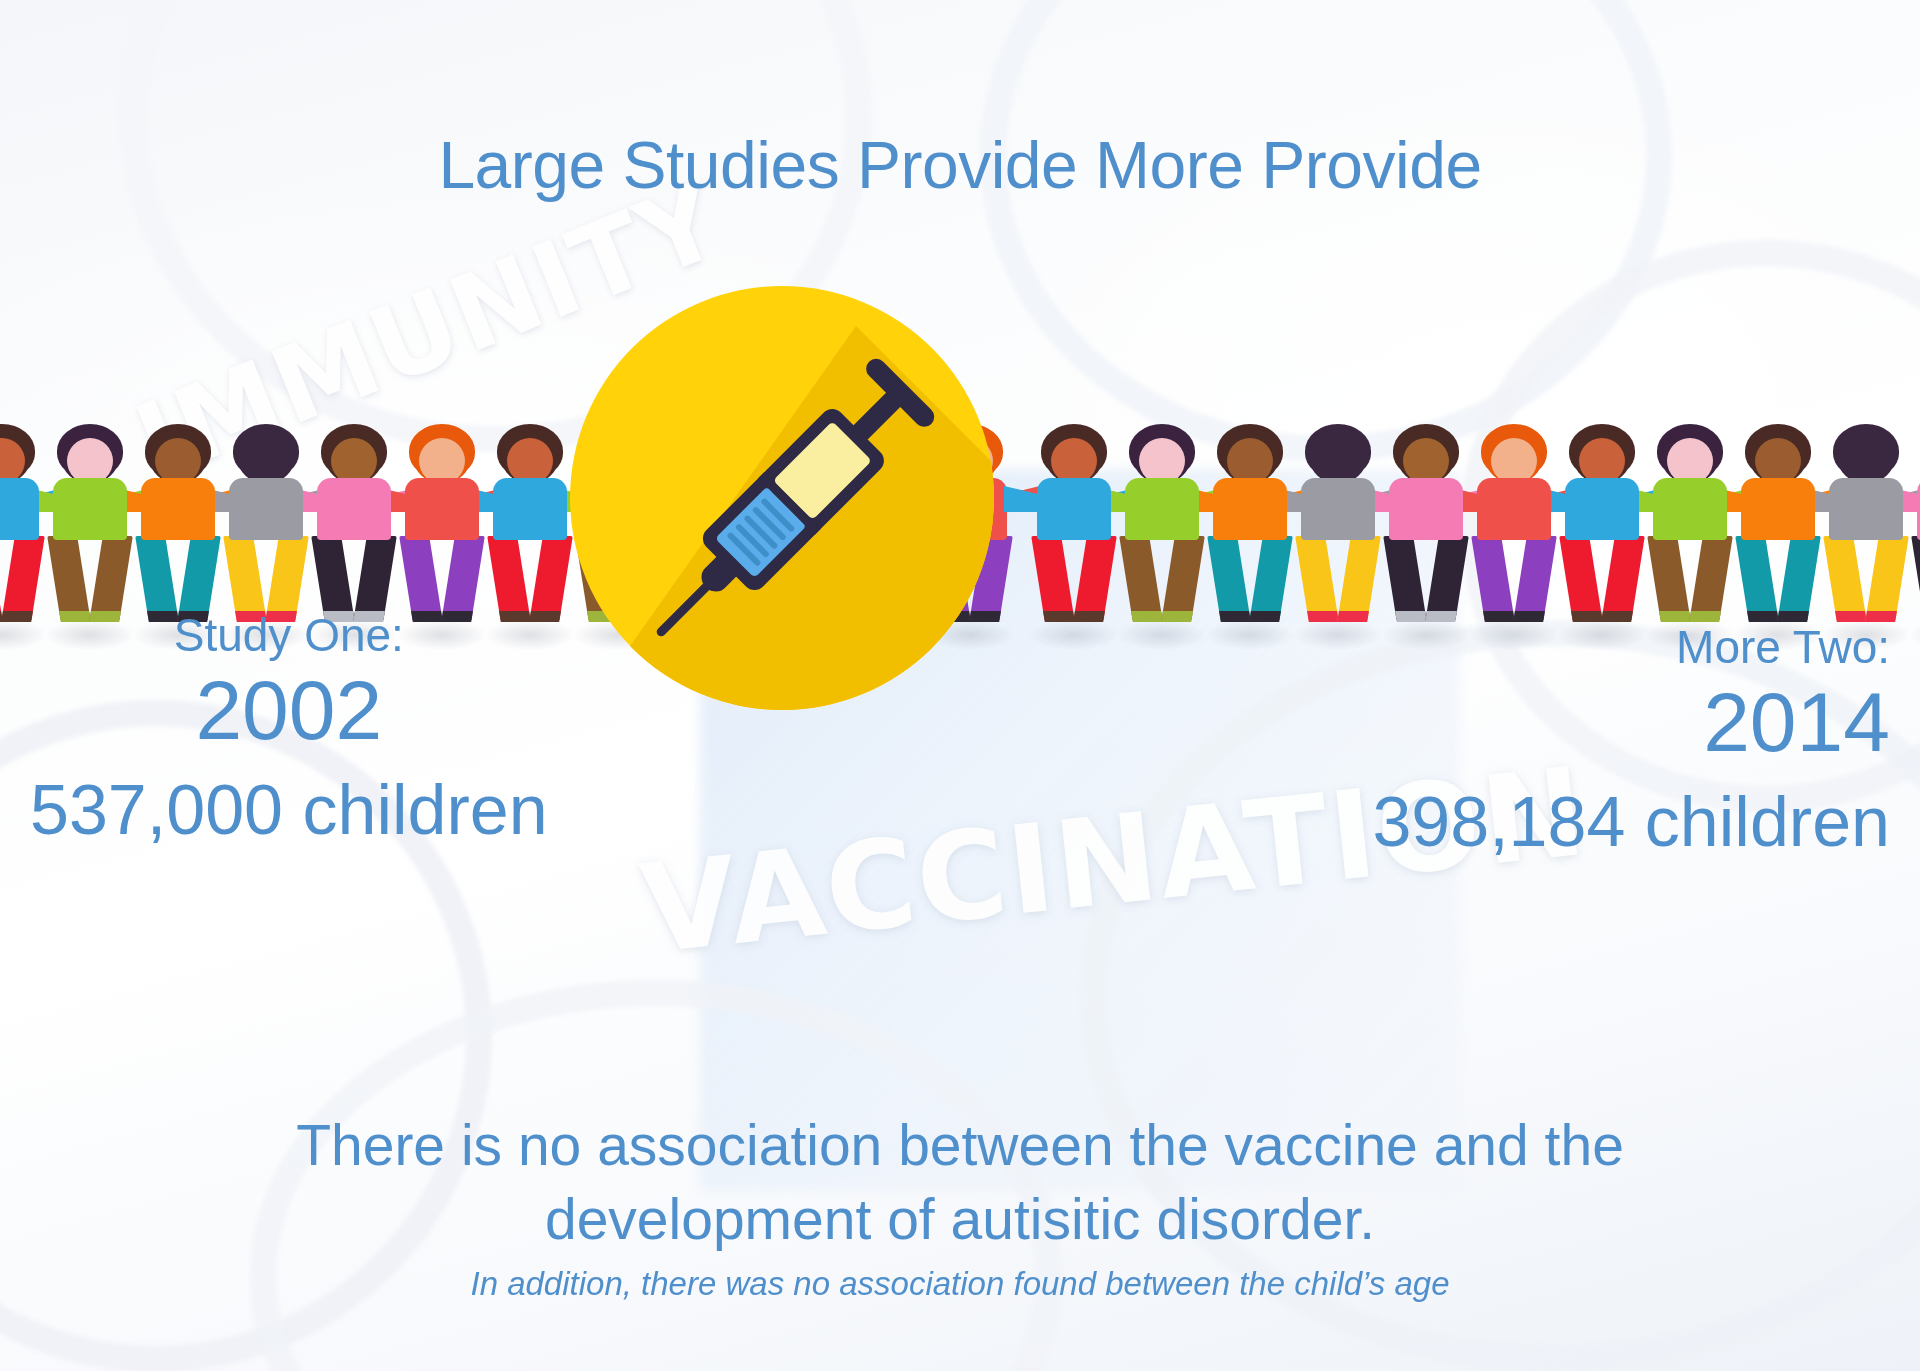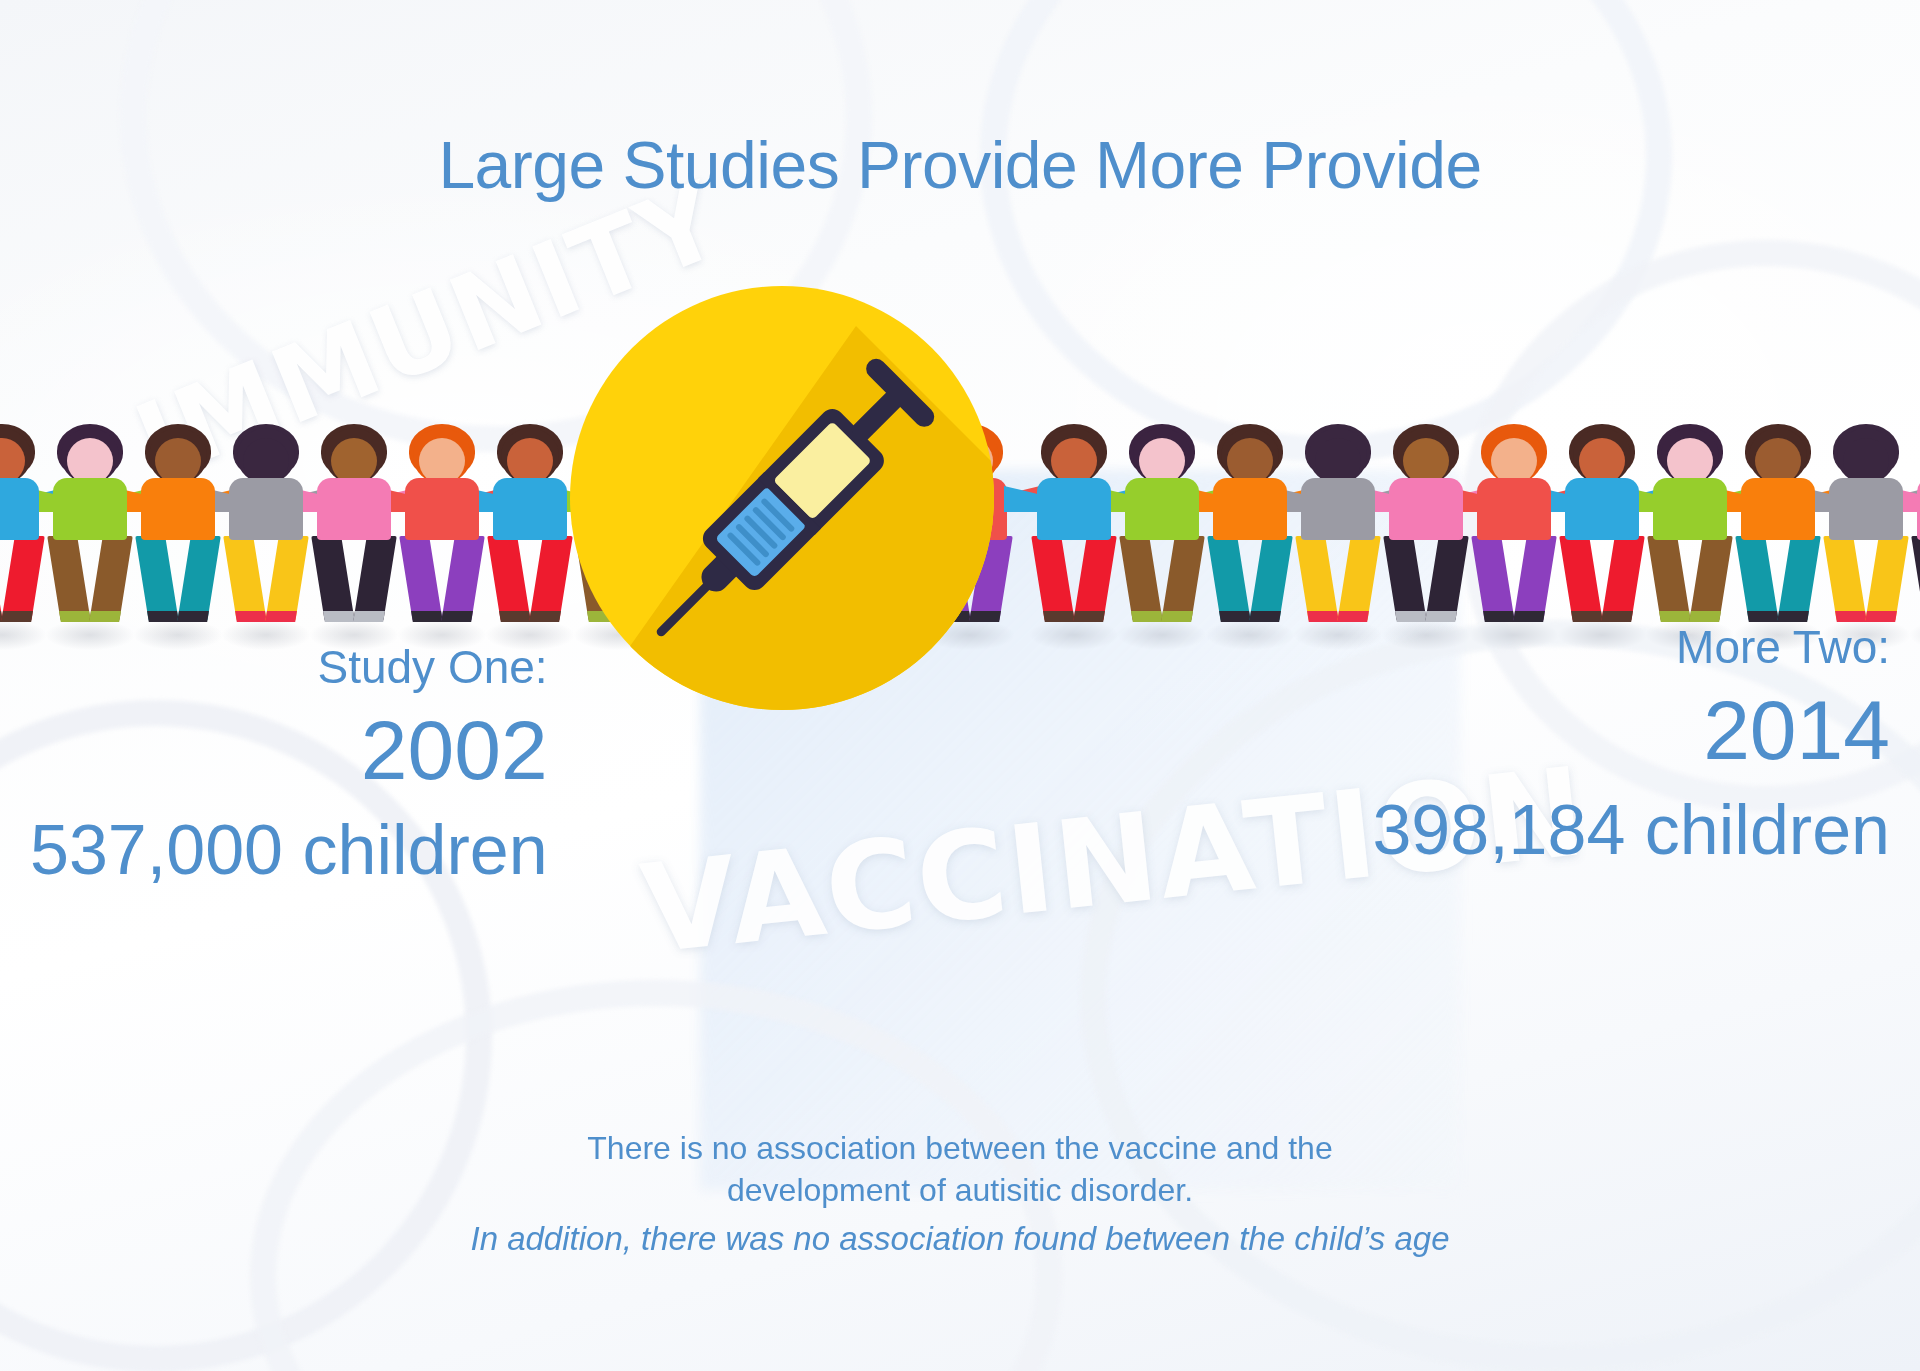--- a/index.html
+++ b/index.html
@@ -172,39 +172,38 @@
   
   .badge-wrap {
     position: absolute;
     left: 556px; top: 286px;
     width: 470px; height: 450px;
     z-index: 30;
   }
 
   
   .stat-block { position: absolute; z-index: 45; color: #4f8fcc; }
-  .stat-left  { left: 30px;  top: 642px; text-align: right; }
+  .stat-left  { left: 30px;  top: 610px; text-align: center; }
   .stat-right { right: 30px; top: 622px; text-align: right; }
   .stat-label { font-size: 46px; line-height: 1.1; font-weight: 400; }
-  .stat-year  { font-size: 84px; line-height: 1.08; font-weight: 400; margin-top: 12px; }
+  .stat-year  { font-size: 84px; line-height: 1.08; font-weight: 400; margin-top: 4px; }
   .stat-count { font-size: 70px; line-height: 1.08; font-weight: 400; margin-top: 18px; }
 
   
   .conclusion {
     position: absolute;
     left: 0; right: 0; top: 1108px;
     text-align: center;
     color: #4f8fcc;
     z-index: 45;
   }
   .conclusion .main {
-    font-size: 32px;
+    font-size: 57px;
     line-height: 1.3;
     font-weight: 400;
-    margin-top: 20px;
   }
   .conclusion .sub {
     font-size: 33px;
     line-height: 1.33;
     font-style: italic;
     font-weight: 400;
     margin-top: 6px;
   }
   .conclusion .ln { display: block; }
 </style>

